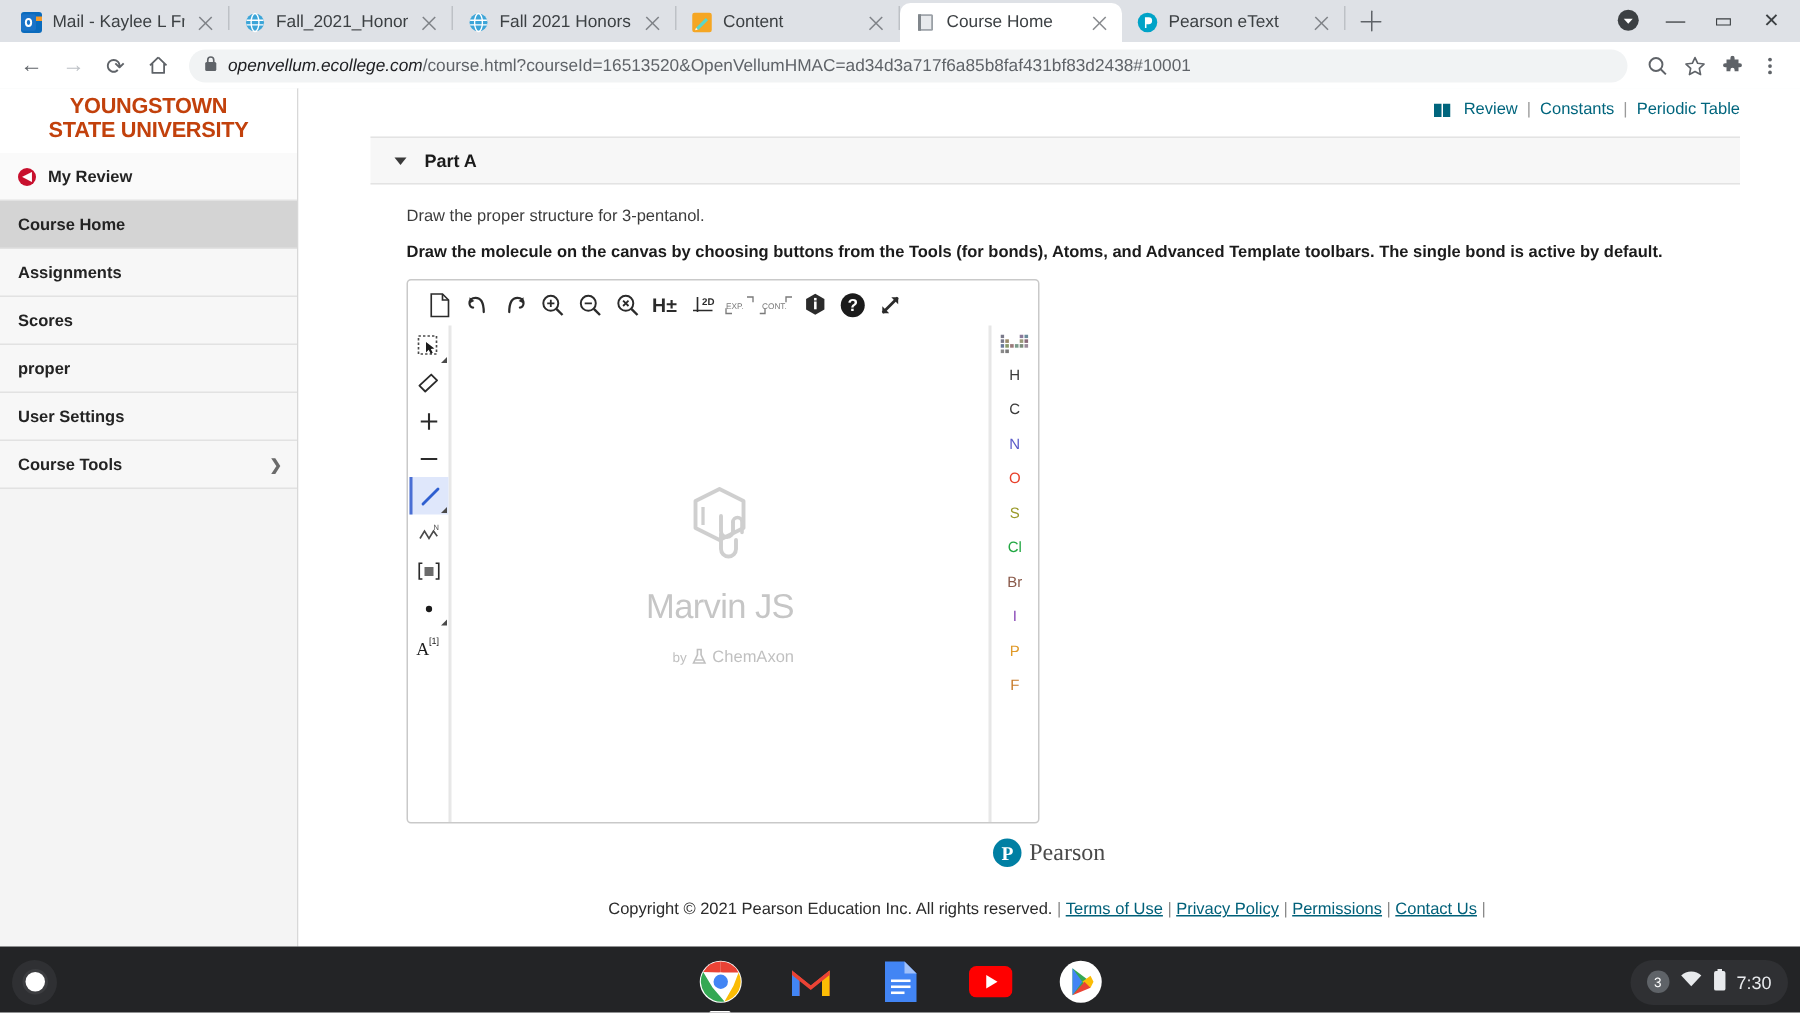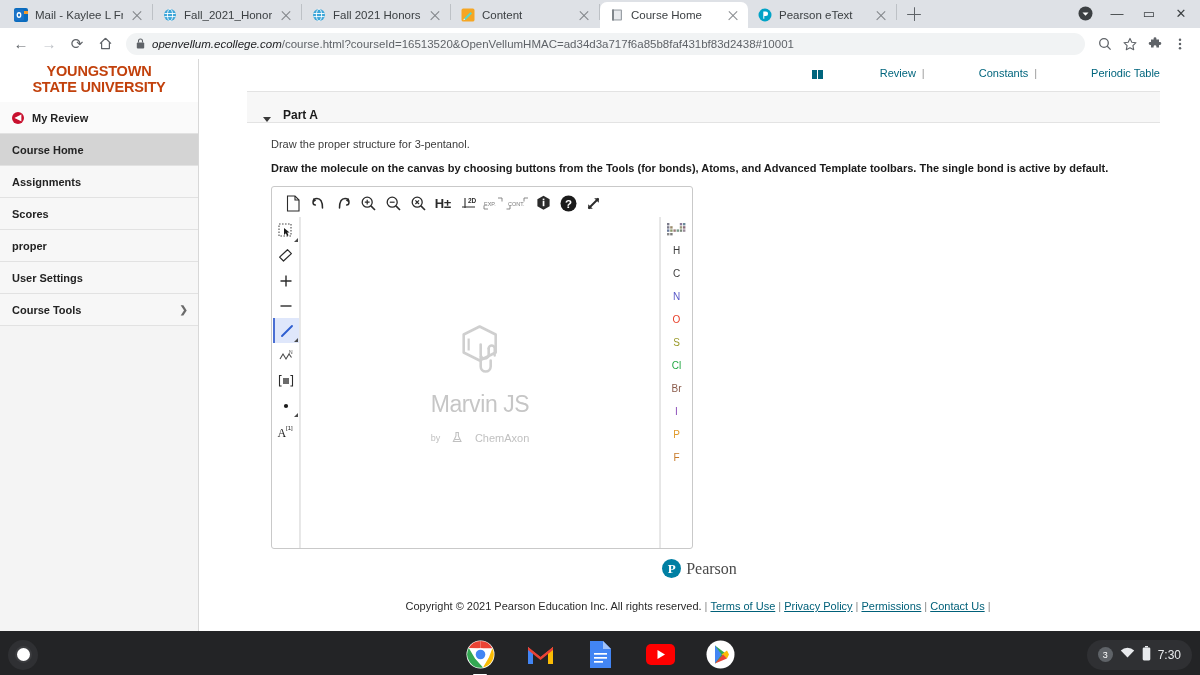--- a/index.html
+++ b/index.html
@@ -94,29 +94,29 @@
     background: #c8102e; color: #fff; font-size: 8px; display: flex;
     align-items: center; justify-content: center; flex: 0 0 12px; }
   .chev { color: #6b6b6b; font-size: 10px; }
 
   
   #content { flex: 1 1 auto; position: relative; background: #fff;
     overflow: hidden; }
 
   #util-links { display: flex; justify-content: flex-end; align-items: center;
     gap: 6px; padding: 8px 40px 0 0; font-size: 11px; color: #006079; }
-  #util-links a { color: #00657d; text-decoration: none; margin-left: 48px; }
+  #util-links a { color: #00657d; text-decoration: none; }
   #util-links .divider { color: #9a9a9a; }
   #review-icon { display: inline-block; width: 11px; height: 9px;
     vertical-align: -1px; margin-right: 3px; }
 
   #part-header {
     margin: 12px 40px 0 48px; background: #f7f7f7;
     border-top: 1px solid #e3e3e3; border-bottom: 1px solid #e3e3e3;
-    height: 32px; display: flex; align-items: flex-end; gap: 12px; padding: 0 16px;
+    height: 32px; display: flex; align-items: center; gap: 12px; padding: 0 16px;
   }
   .caret-down { width: 0; height: 0; border-left: 4.5px solid transparent;
     border-right: 4.5px solid transparent; border-top: 5.5px solid #3a3a3a; }
   #part-title { font-size: 12px; font-weight: bold; color: #1b1b1b; }
 
   #q-body { margin: 0 40px 0 72px; }
   #q-prompt { font-size: 11px; color: #3c3c3c; padding: 15px 0 0 0; }
   #q-instr { font-size: 11px; font-weight: bold; color: #1b1b1b; padding: 12px 0 12px 0; }
 
   
@@ -140,21 +140,21 @@
 
   #canvas { flex: 1 1 auto; border-left: 1px solid #e8e8e8;
     border-right: 1px solid #e8e8e8; position: relative; background: #fff;
     overflow: hidden; }
   #watermark { position: absolute; left: 50%; top: 50%;
     transform: translate(-50%,-50%); text-align: center;
     opacity: .99; user-select: none; }
   #wm-title { font-size: 23px; color: #c6c6c6; letter-spacing: -0.4px;
     margin-top: 6px; }
   #wm-sub { font-size: 11px; color: #c0c0c0; margin-top: 14px;
-    display: flex; align-items: center; justify-content: space-between; gap: 3px; }
+    display: flex; align-items: center; justify-content: flex-end; gap: 3px; }
   #wm-sub .by { font-size: 9px; }
 
   #atom-palette { width: 32px; flex: 0 0 32px; display: flex;
     flex-direction: column; align-items: center; padding-top: 2px;
     border-left: 1px solid #e6e6e6; }
   .atom-btn { width: 30px; height: 23px; display: flex; align-items: center;
     justify-content: center; font-size: 10px; }
   #ptable-icon { width: 30px; height: 20px; display: flex; align-items: center;
     justify-content: center; }
 

